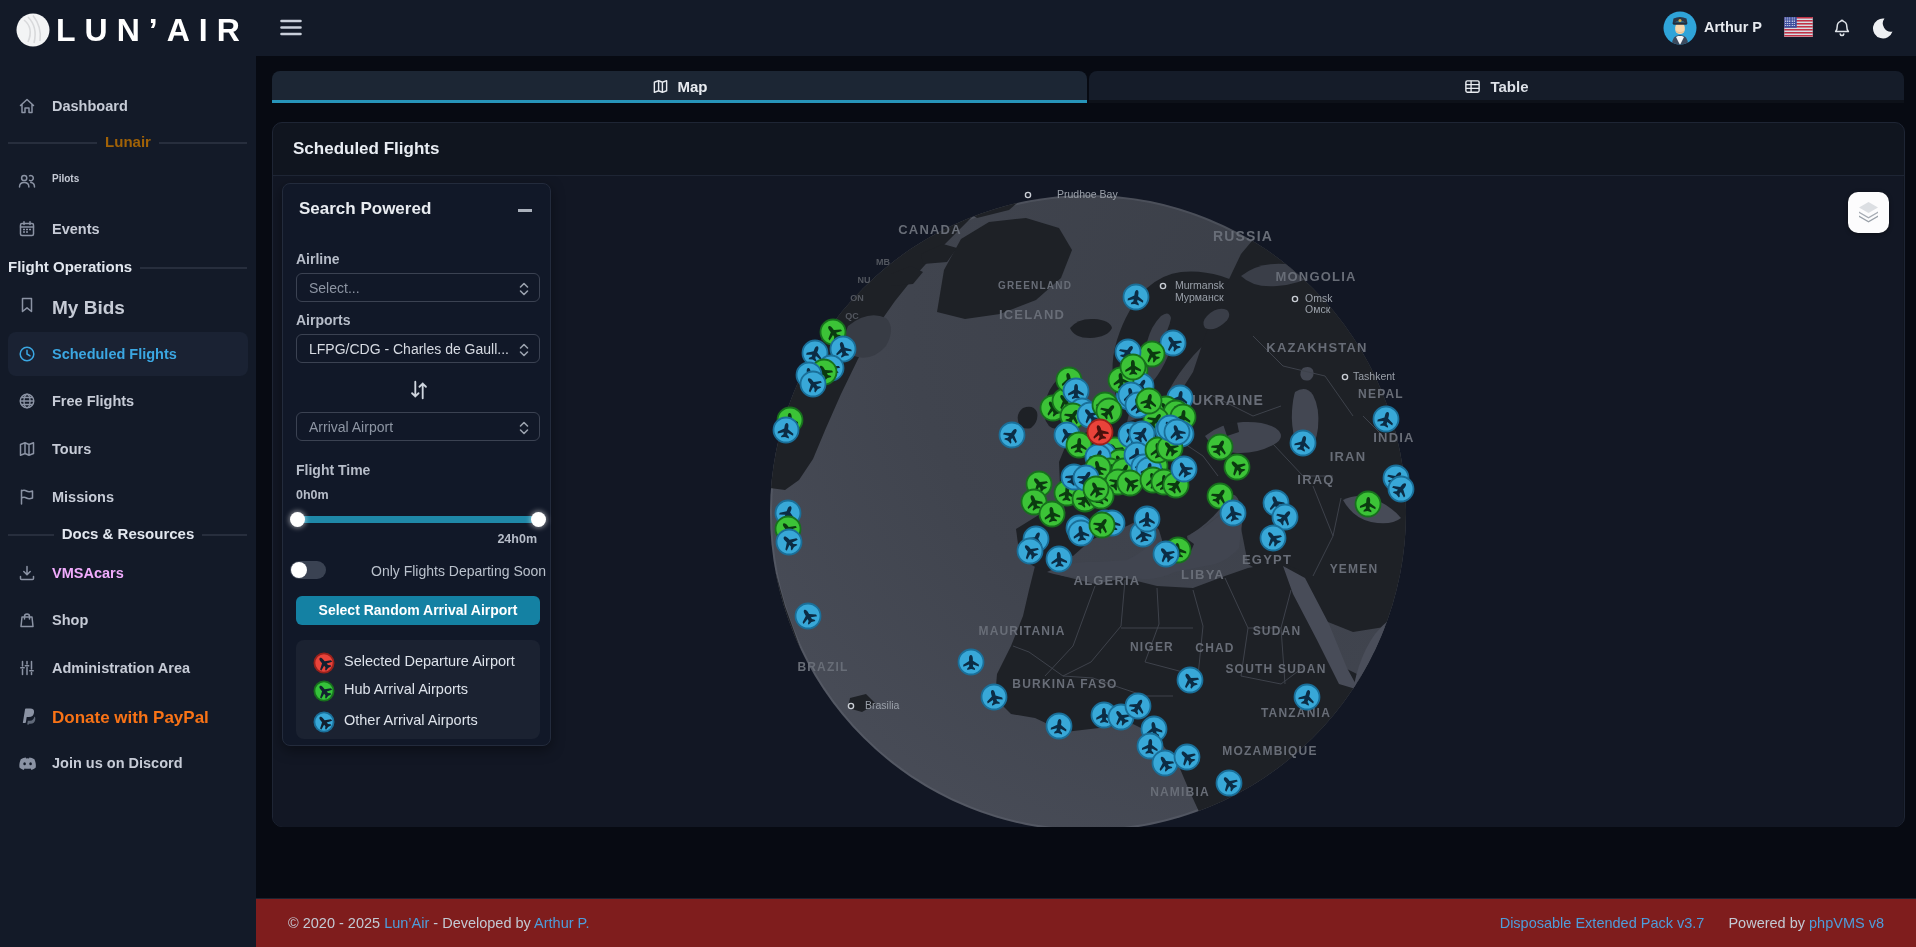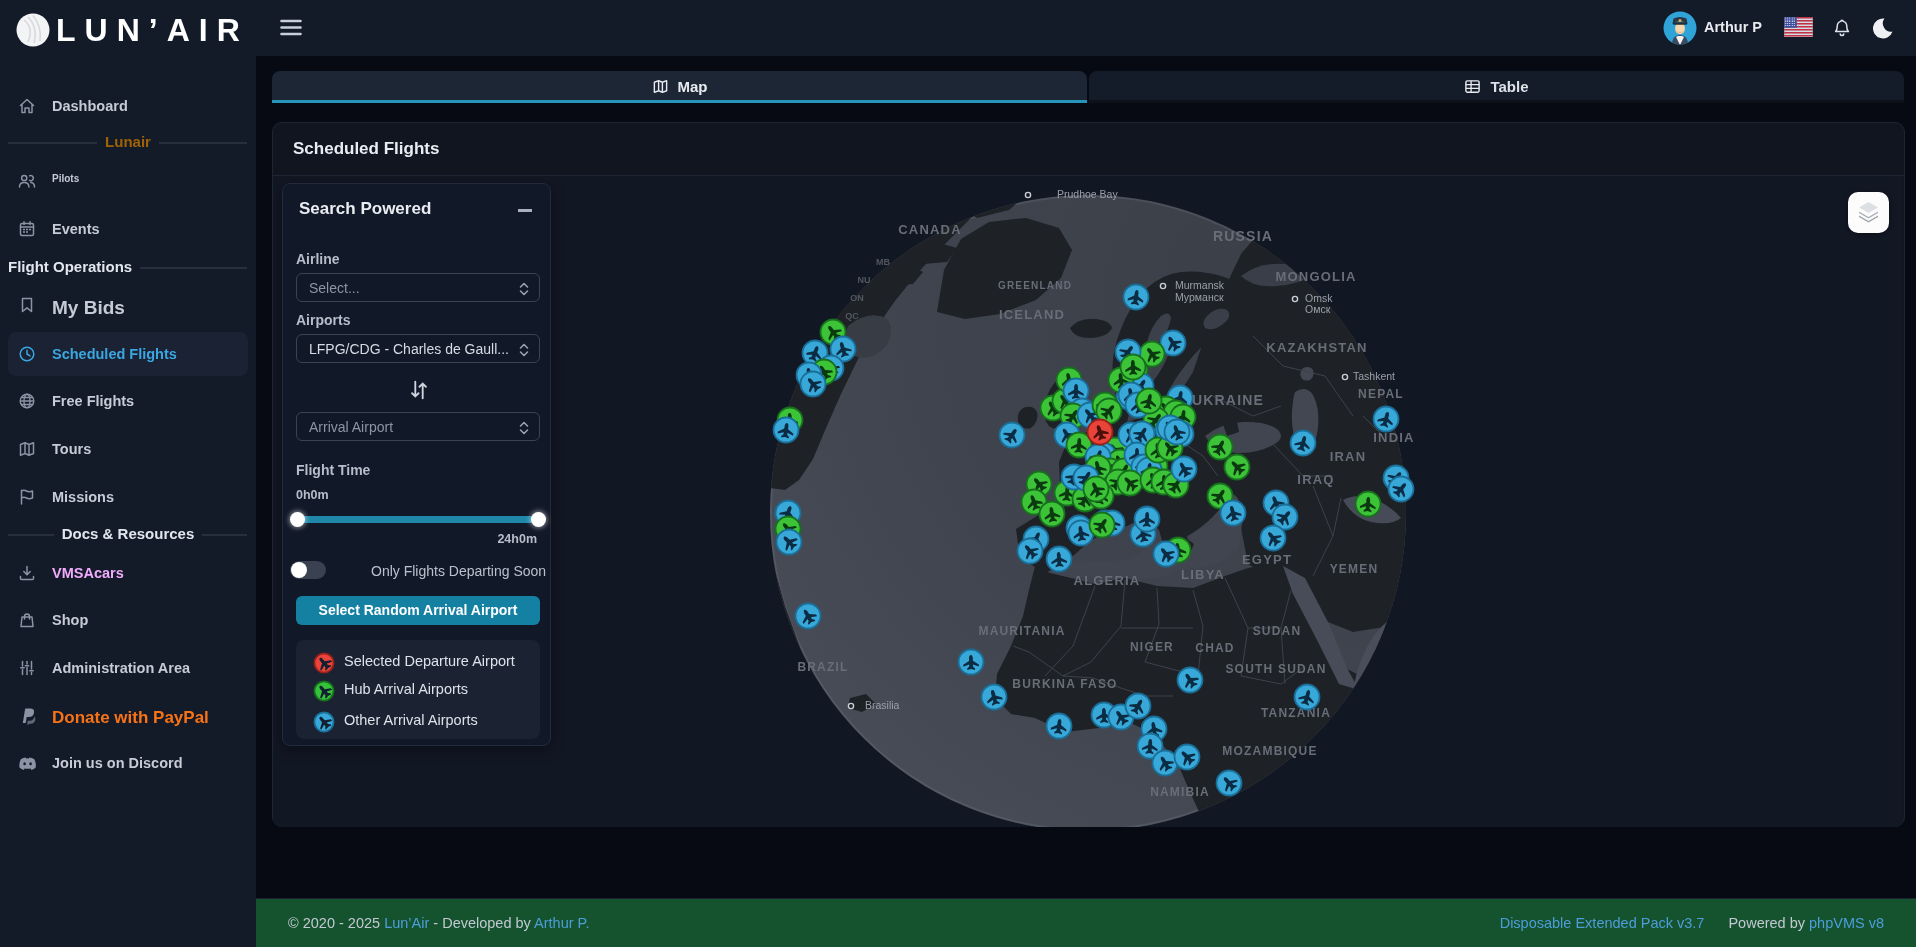--- a/index.html
+++ b/index.html
@@ -794,16 +794,16 @@
 </div>
 <div style="position:absolute;left:1575px;top:16px;width:41px;height:41px;background:#fcfcfd;border-radius:10px;box-shadow:0 1px 4px rgba(0,0,0,0.4)">
           <svg width="25" height="25" viewBox="0 0 25 25" style="position:absolute;left:8px;top:8px">
             <path d="M12.5 2 L22 7.5 L12.5 13 L3 7.5 Z" fill="#dcdfe3"></path>
             <path d="M3 11.5 L12.5 17 L22 11.5 L22 13 L12.5 18.5 L3 13 Z" fill="#a7adb5"></path>
             <path d="M3 15.5 L12.5 21 L22 15.5 L22 17 L12.5 22.5 L3 17 Z" fill="#9aa1a9"></path>
           </svg>
         </div>
 </div>
     </div>
-<div style="position:absolute;left:256px;top:898px;width:1660px;height:49px;background:#14532d;border-top:1px solid #1d2330;font-size:14.5px;color:#c3c9d3">
+<div style="position:absolute;left:256px;top:898px;width:1660px;height:49px;background:#7f1d1d;border-top:1px solid #1d2330;font-size:14.5px;color:#c3c9d3">
       <div style="position:absolute;left:32px;top:16px">© 2020 - 2025 <span style="color:#4e9ddb">Lun’Air</span> - Developed by <span style="color:#4e9ddb">Arthur P.</span></div>
       <div style="position:absolute;right:32px;top:16px"><span style="color:#4e9ddb">Disposable Extended Pack v3.7</span><span style="margin-left:24px">Powered by <span style="color:#4e9ddb">phpVMS v8</span></span></div>
     </div>
 </div>
 </body></html>

